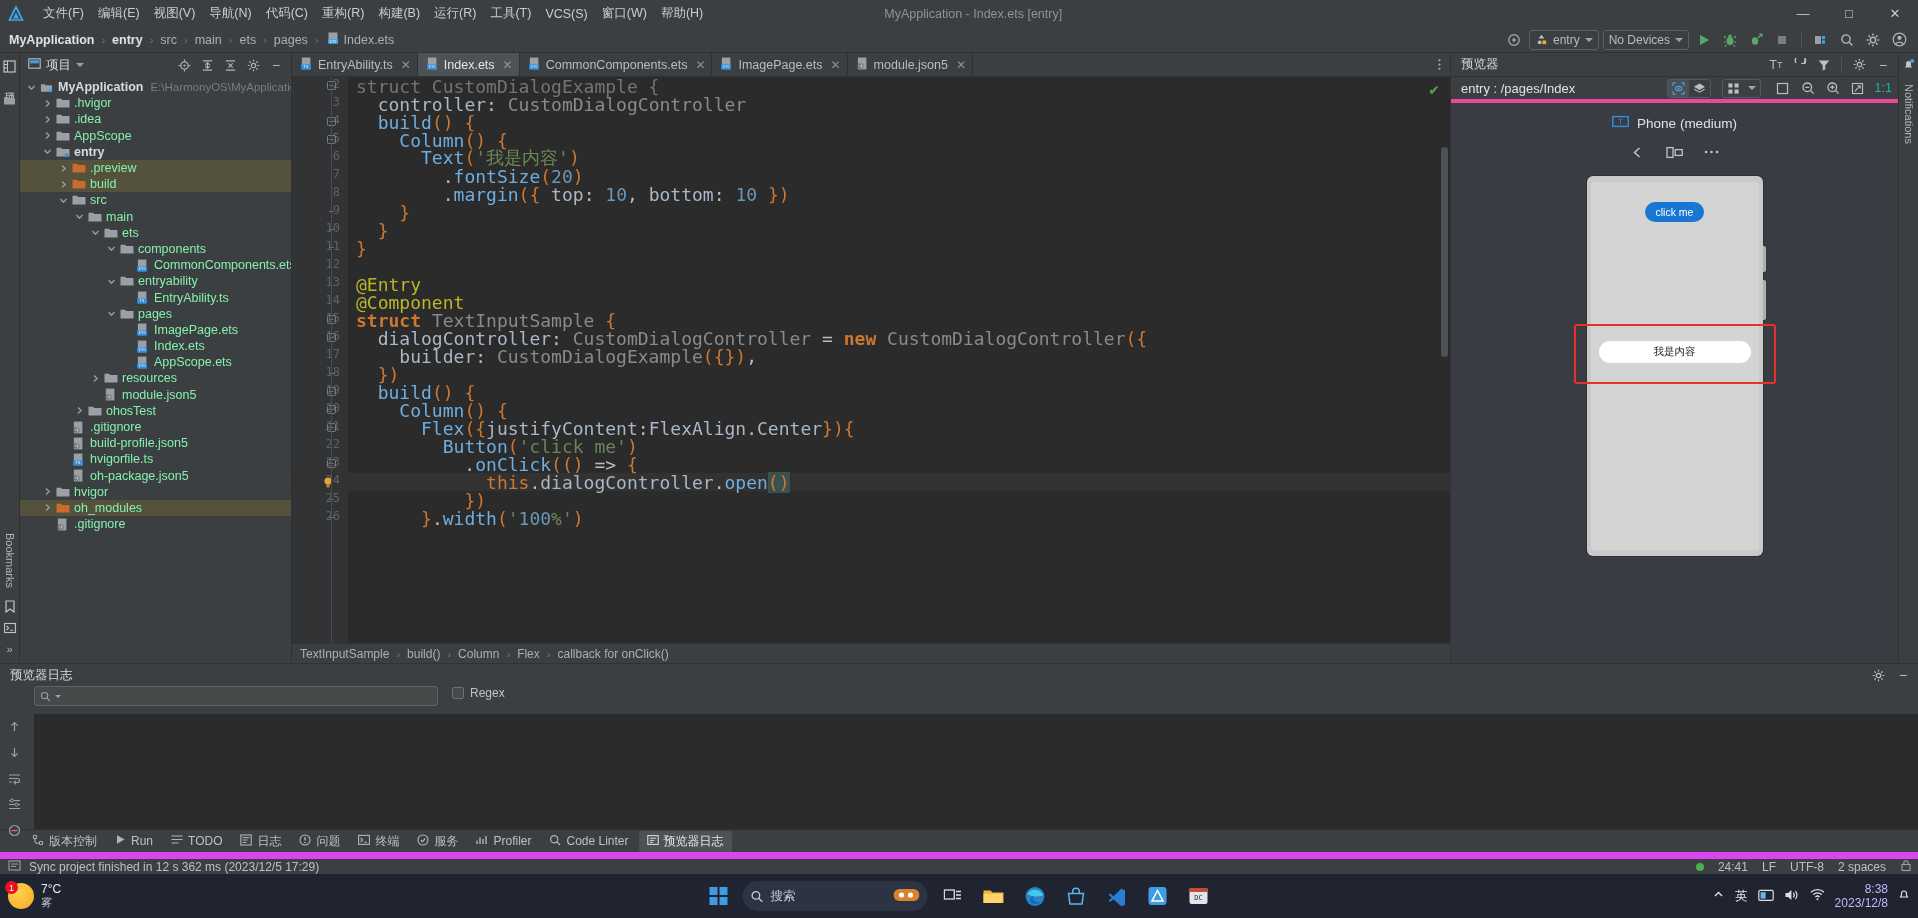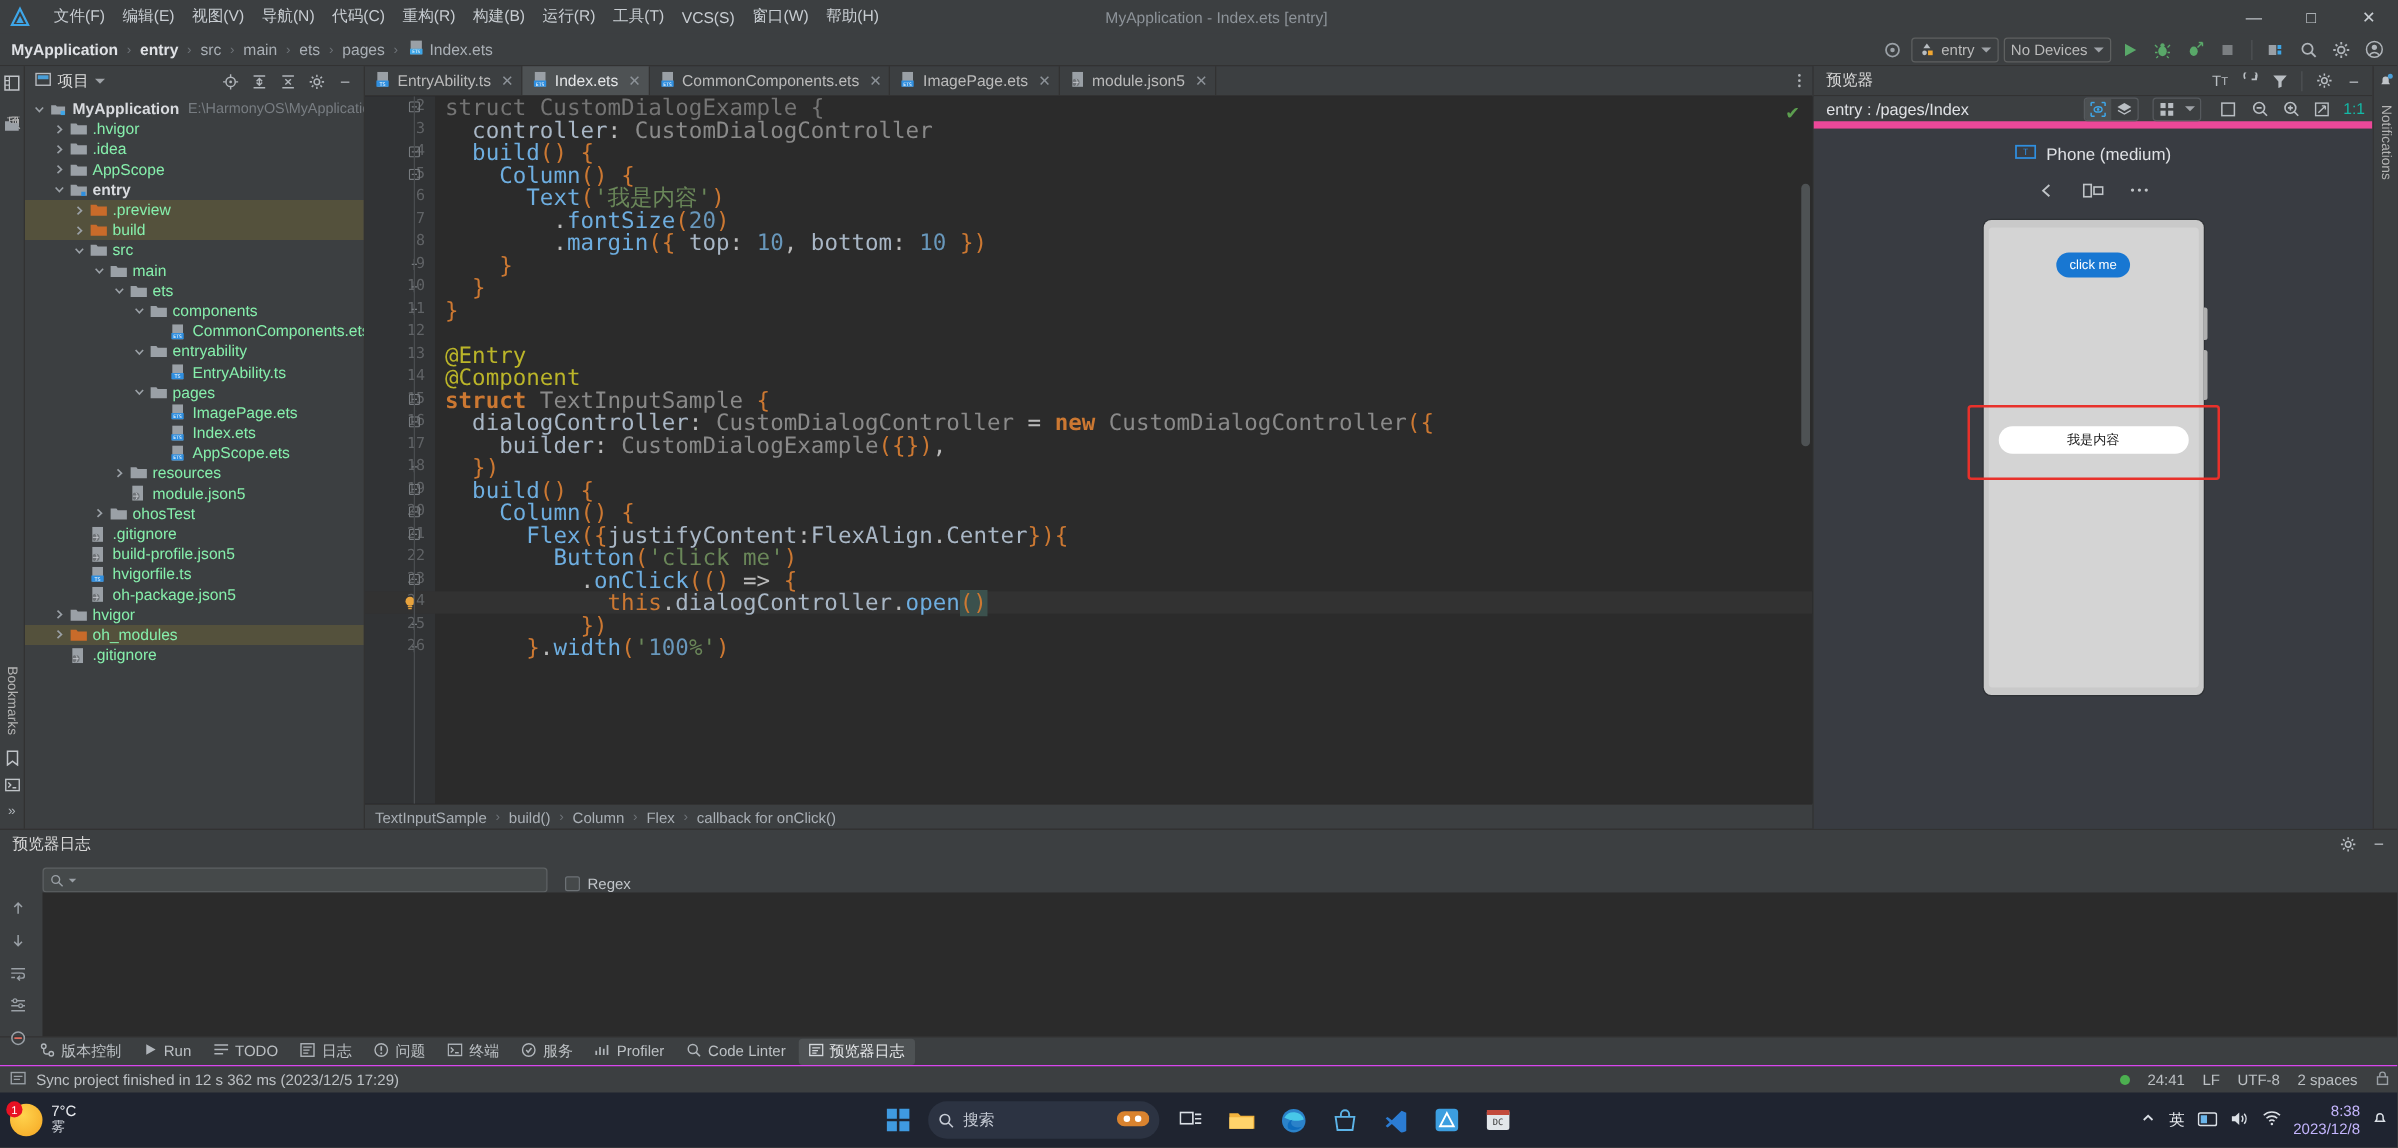--- a/index.html
+++ b/index.html
@@ -105,21 +105,21 @@
   .ghost{ color: #747474; }
   .hl-open { background: #3b514d; }
 
   
   .prev { width: 448px; flex: 0 0 auto; background: #393c42; display: flex; flex-direction: column;
           border-left: 1px solid #323232; }
   .prev-head { height: 24px; background: #3c3f41; display: flex; align-items: center; padding: 0 4px 0 10px;
                color: #dadada; font-size: 12.5px; border-bottom: 1px solid #323232;}
   .prev-head .sp { margin-left: auto; display:flex; align-items:center; gap:2px;}
   .prev-bar { height: 26px; display: flex; align-items: center; padding: 0 6px 0 10px; background: #3c3f41;
-              border-bottom: 6px solid #ec4899; }
+              border-bottom: 4px solid #ec4899; }
   .prev-bar .title { color: #dfe1e5; font-size: 13px; }
   .prev-bar .tools { margin-left: auto; display: flex; align-items: center; gap: 3px; }
   .grp { display: flex; border: 1px solid #565a5e; border-radius: 3px; overflow: hidden; height: 19px; align-items: stretch;}
   .grp > div { display:flex;align-items:center;justify-content:center;padding:0 4px; }
   .grp .sel { background: #4c5052; }
   .prev-body { flex: 1 1 auto; background: #393c42; display: flex; flex-direction: column;
                align-items: center; padding-top: 12px; position: relative; overflow: hidden;}
   .dev-label { display: flex; align-items: center; gap: 8px; color: #dfe1e5; font-size: 13.5px; }
   .dev-ctrl { margin-top: 9px; display: flex; align-items: center; gap: 3px; }
   .dev-btn { width: 34px; height: 24px; display: flex; align-items: center; justify-content: center;
@@ -137,37 +137,37 @@
              background: #fff; border-radius: 11px; display: flex; align-items: center; justify-content: center;
              color: #1a1a1a; font-size: 10.5px; }
   .right-rail { width: 20px; background: #3c3f41; border-left: 1px solid #323232; display: flex;
                 flex-direction: column; align-items: center; padding-top: 5px; flex:0 0 auto; gap:2px;}
 
   
   .logpanel { height: 166px; background: #3c3f41; flex: 0 0 auto; display: flex; flex-direction: column;
               border-top: 1px solid #323232; }
   .log-head { height: 22px; display: flex; align-items: center; padding: 0 4px 0 10px; color: #dadada; font-size:12.5px;}
   .log-head .sp { margin-left: auto; display: flex; gap: 3px; align-items:center;}
-  .log-filter { height: 28px; display: flex; align-items: flex-end; gap: 14px; padding: 0 10px 0 34px; }
+  .log-filter { height: 28px; display: flex; align-items: flex-start; gap: 14px; padding: 0 10px 0 34px; }
   .searchbox { width: 404px; height: 20px; background: #45494a; border: 1px solid #5e6264; border-radius: 3px;
                display: flex; align-items: center; padding: 0 5px; gap: 4px; }
   .searchbox .ph { color: #7a7f83; font-size: 11.5px; }
   .chk { width: 12px; height: 12px; border: 1px solid #6c7175; border-radius: 2px; background: #45494a; }
   .regex-lbl { color: #c0c4c8; font-size: 12px; }
   .log-body { flex: 1 1 auto; background: #2b2b2b; margin-left: 34px; position: relative; }
 
   
   .twbar { height: 23px; background: #3c3f41; display: flex; align-items: center; gap: 2px;
            padding-left: 24px; flex: 0 0 auto; border-top: 1px solid #323232; }
   .twb { display: flex; align-items: center; gap: 5px; padding: 2px 8px; color: #bcc0c4; font-size: 12px; border-radius:3px;}
   .twb.active { background: #4e5254; color: #e4e6e8; }
 
   
   .status { height: 22px; background: #3c3f41; display: flex; align-items: center; padding: 0 6px 0 8px;
-            gap: 8px; flex: 0 0 auto; border-top: 1px solid #d946ef; }
+            gap: 8px; flex: 0 0 auto; border-top: 7px solid #d946ef; }
   .status .txt { color: #bcc0c4; font-size: 12px; }
   .status .right { margin-left: auto; display: flex; align-items: center; gap: 14px; }
   .status .right span { color: #bcc0c4; font-size: 12px; }
   .greendot { width: 8px; height: 8px; background: #4caf50; border-radius: 50%; }
 
   
   .taskbar { height: 44px; background: #1f2430; display: flex; align-items: center; flex: 0 0 auto;
              position: relative; }
   .weather { display: flex; align-items: center; gap: 7px; padding-left: 8px; color: #e8eaee; font-size: 12px;}
   .w-sun { width: 26px; height: 26px; border-radius: 50%; background: radial-gradient(circle at 40% 35%, #ffd34d, #f5a623);

